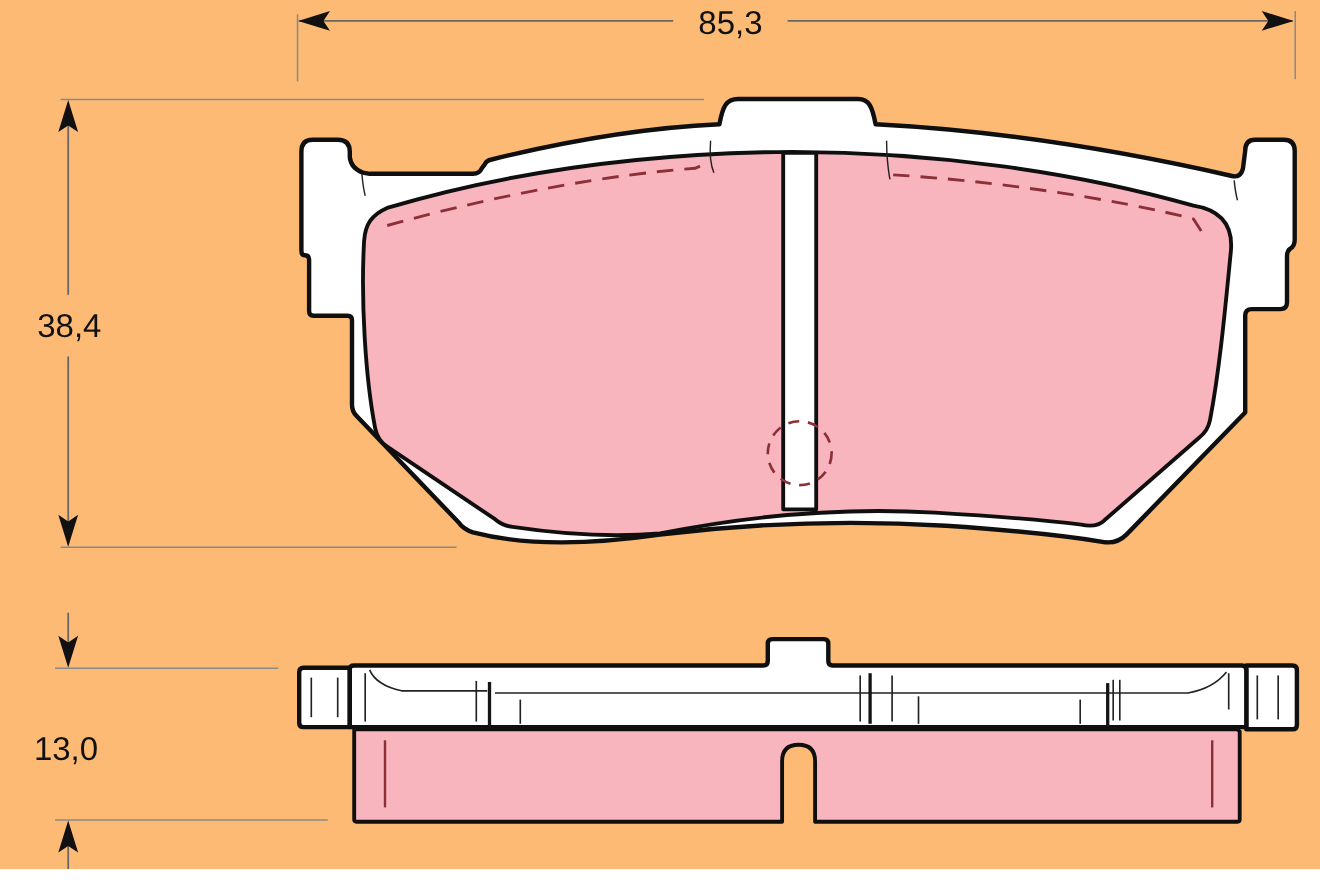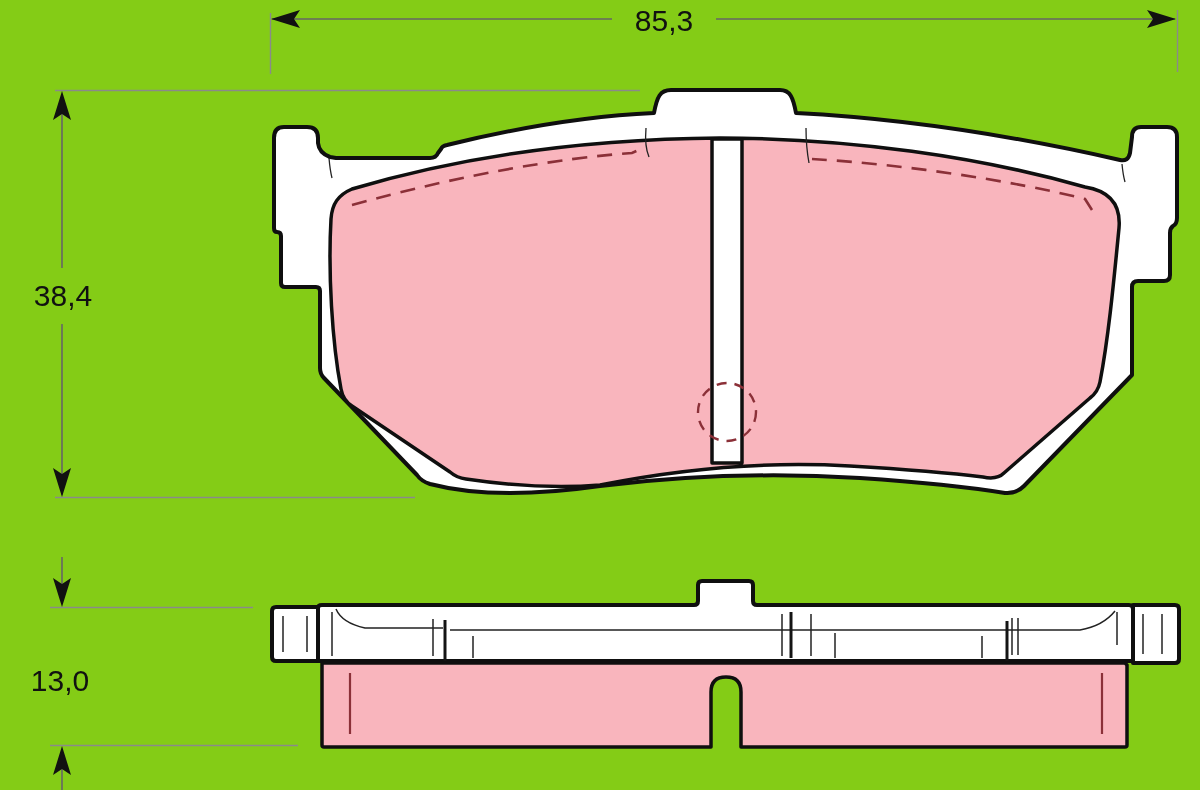--- a/index.html
+++ b/index.html
@@ -1,19 +1,19 @@
 <!DOCTYPE html>
 <html><head>
 <meta charset="utf-8">
 <style>
   html,body{margin:0;padding:0;background:#ffffff;}
   .canvas{
     position:relative;
     width:1200px;height:790px;
-    background:#84cc16;
+    background:#fdba74;
     font-family:"Liberation Sans", sans-serif;
     overflow:hidden;
   }
   svg{display:block;}
   text.dim-label{
     font-family:"Liberation Sans", sans-serif;
     font-size:30px;
     fill:#111111;
   }
 </style>

